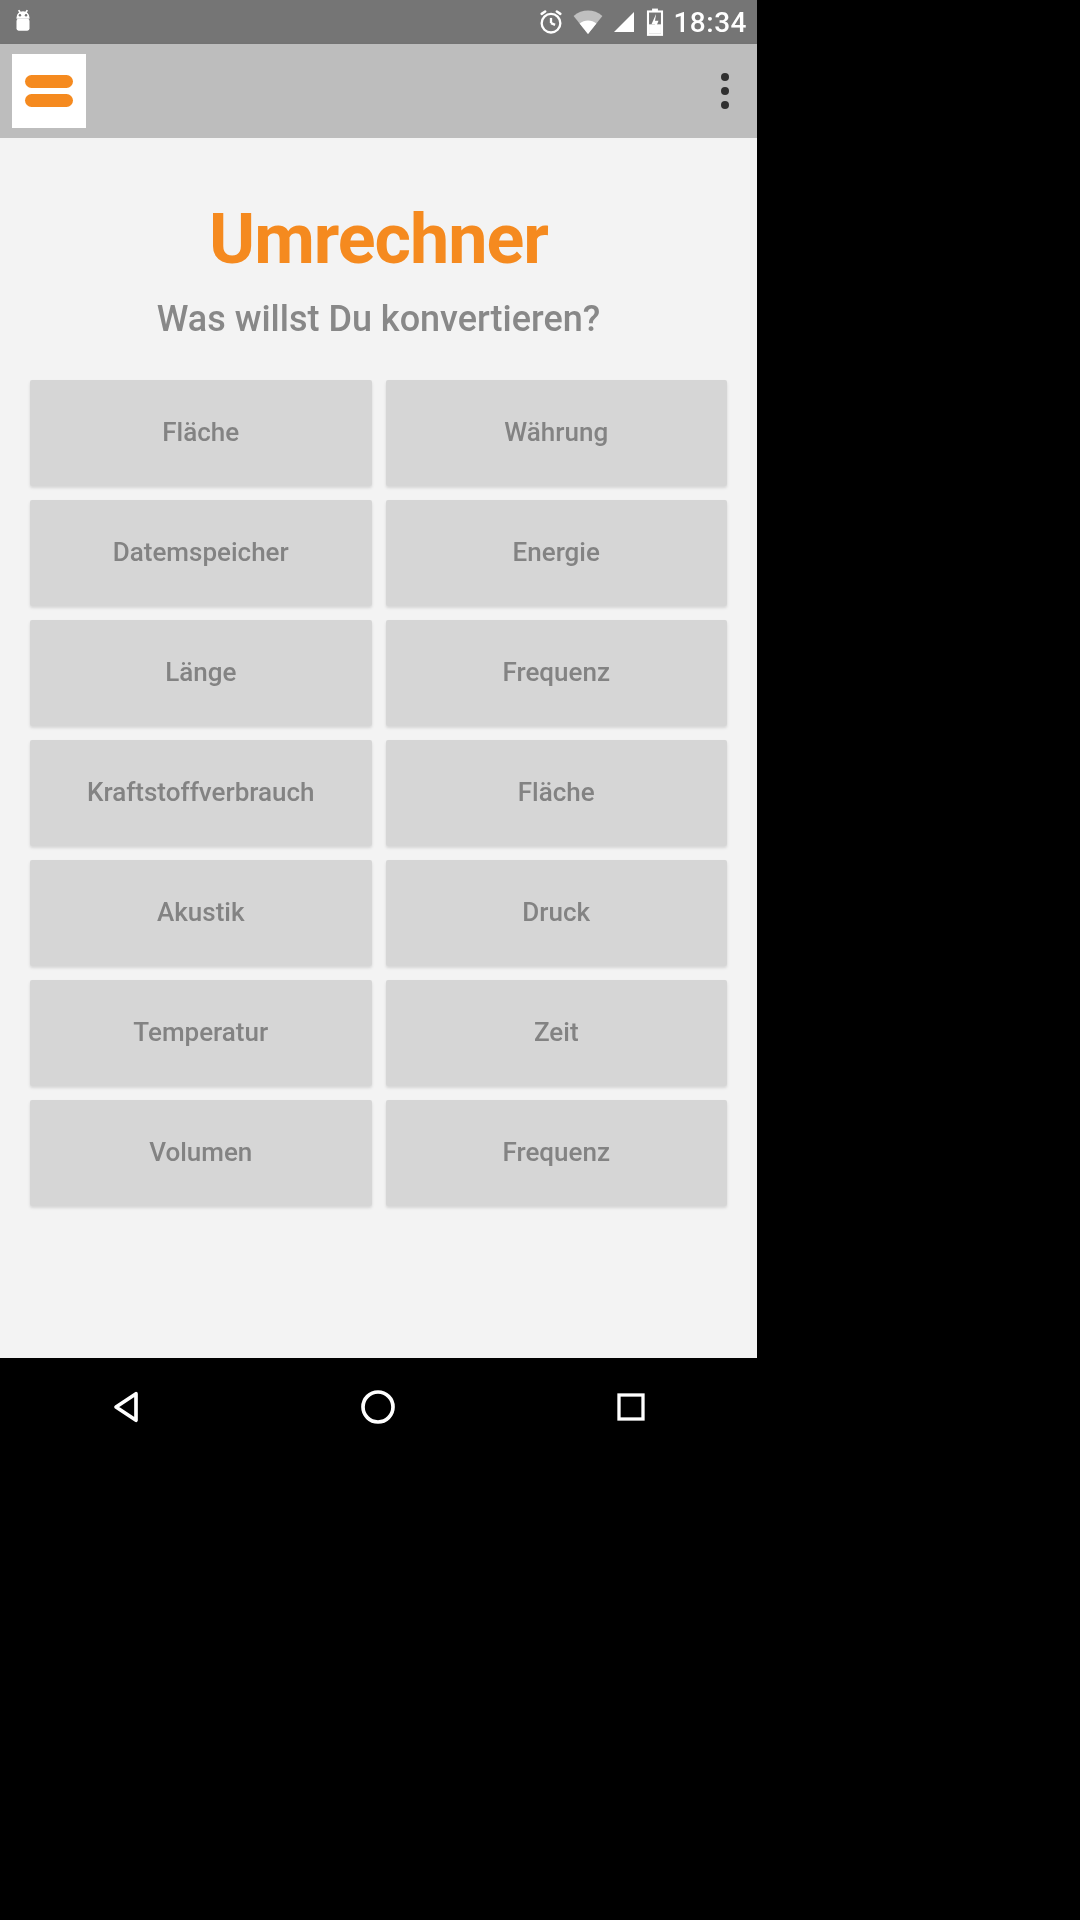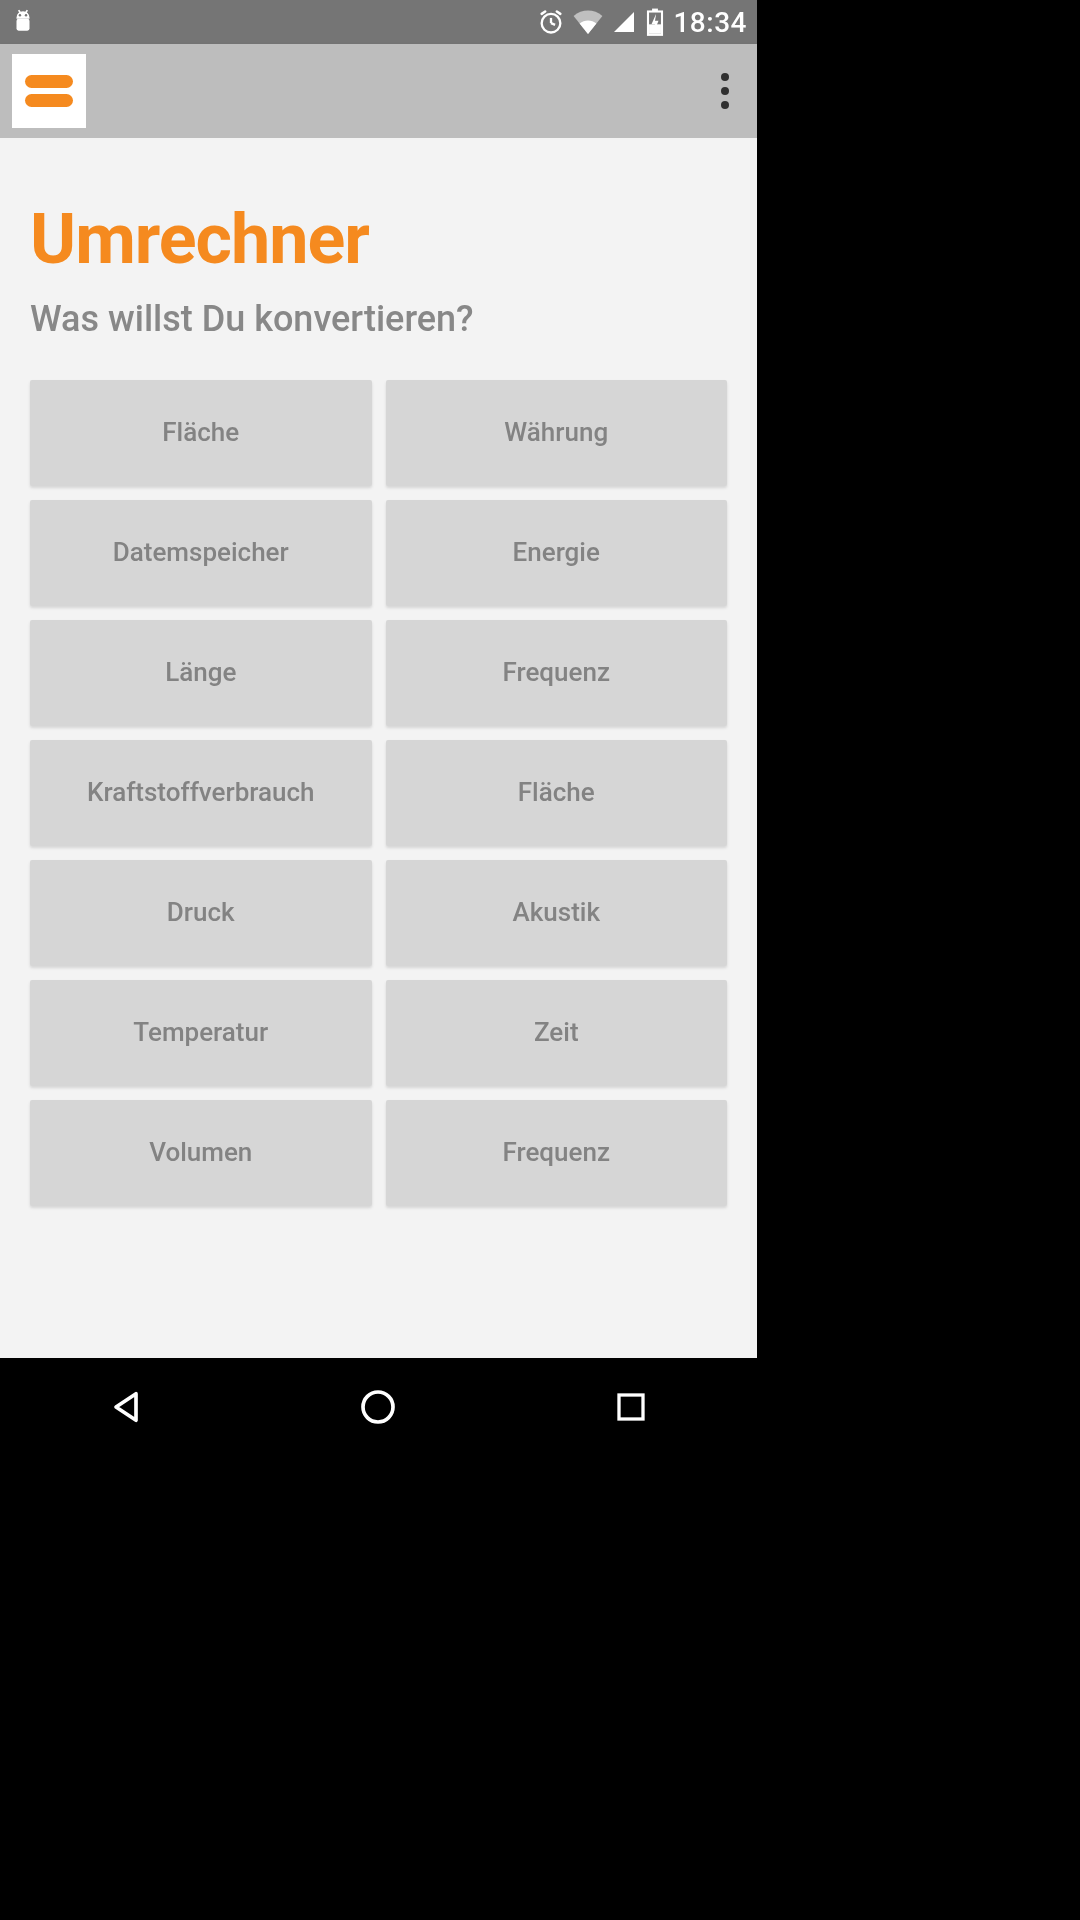--- a/index.html
+++ b/index.html
@@ -95,20 +95,21 @@
       border-radius: 50%;
       background: #303030;
     }
     
     .content {
       flex: 1;
       background: #f3f3f3;
       padding: 30px;
       display: flex;
       flex-direction: column;
+      align-items: center;
     }
     .heading {
       color: #f58a1f;
       font-size: 70px;
       font-weight: 700;
       margin-top: 30px;
       letter-spacing: -1px;
     }
     .subheading {
       color: #888888;
@@ -244,24 +245,24 @@
       <div class="tile">
           <span>Frequenz</span>
         </div>
       <div class="tile">
           <span>Kraftstoffverbrauch</span>
         </div>
       <div class="tile">
           <span>Fläche</span>
         </div>
       <div class="tile">
+          <span>Akustik</span>
+        </div>
+      <div class="tile">
           <span>Druck</span>
-        </div>
-      <div class="tile">
-          <span>Akustik</span>
         </div>
       <div class="tile">
           <span>Temperatur</span>
         </div>
       <div class="tile">
           <span>Zeit</span>
         </div>
       <div class="tile">
           <span>Volumen</span>
         </div>

